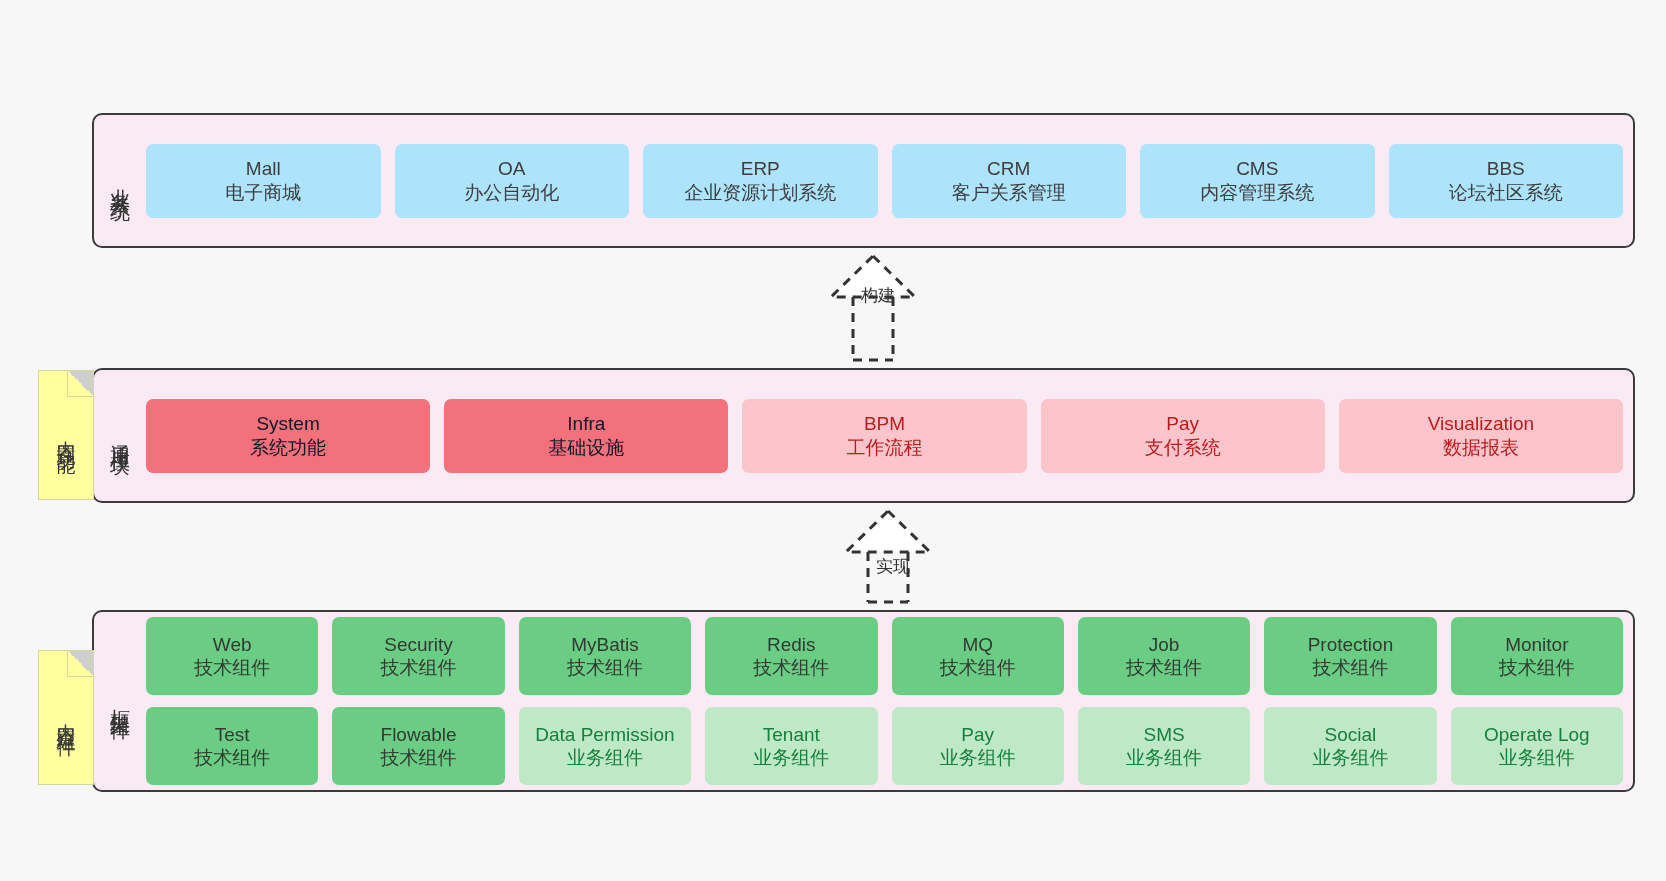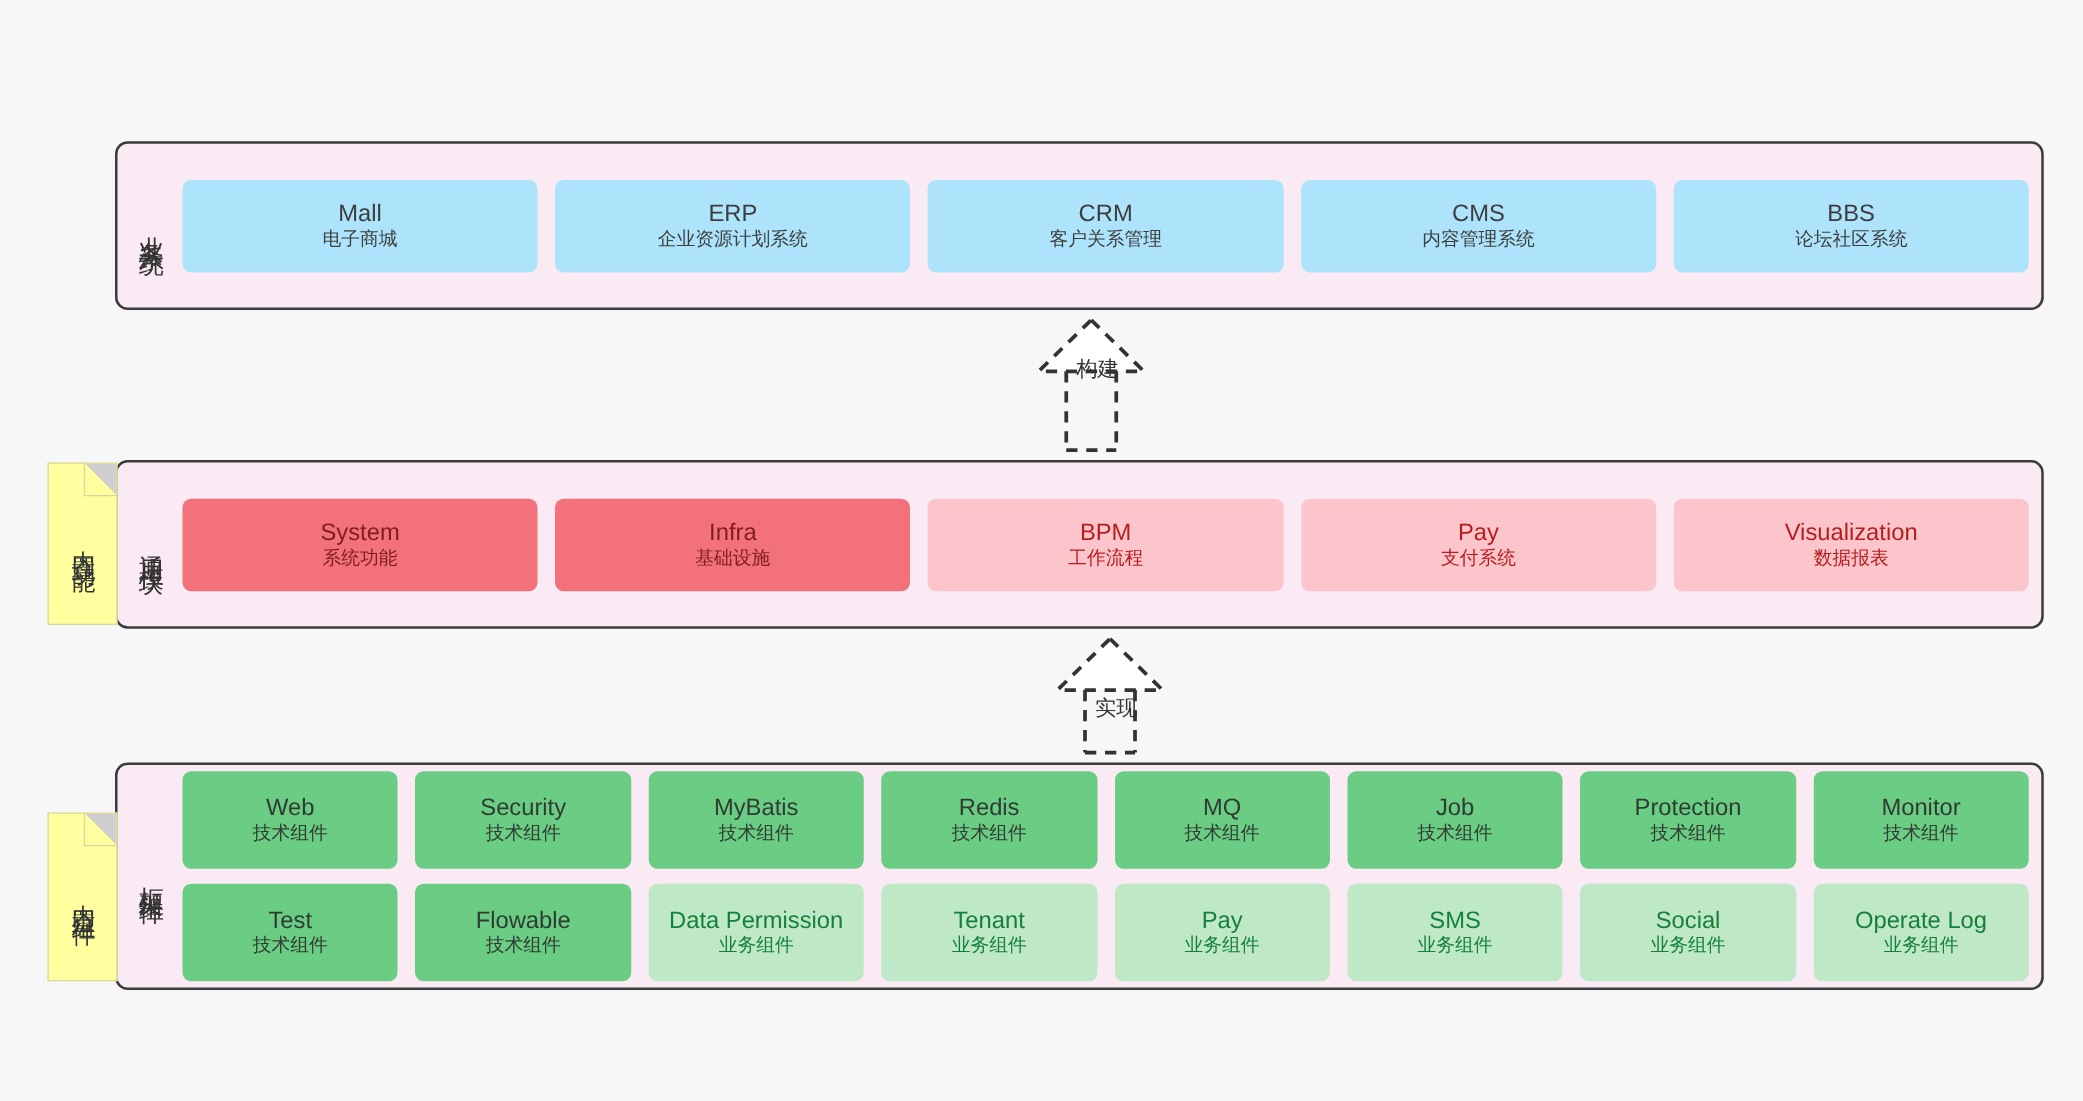--- a/index.html
+++ b/index.html
@@ -98,25 +98,25 @@
     display: flex;
     flex-direction: column;
     align-items: center;
     justify-content: center;
     box-sizing: border-box;
     text-align: center;
     line-height: 1.22;
     user-select: none;
   }
   .cell .t1 { font-size: 19px; }
-  .cell .t2 { font-size: 15px; }
+  .cell .t2 { font-size: 19px; }
 
   
   .c-blue        { background: #ade3fb; color: #3d3d3d; }
-  .c-red         { background: #f2717a; color: #7f1d1d; }
+  .c-red         { background: #f2717a; color: #0f172a; }
   .c-pink        { background: #fcc5cc; color: #b91c1c; }
   .c-green       { background: #6bcd84; color: #2f3b33; }
   .c-lightgreen  { background: #bfe8c6; color: #15803d; }
 
   
   .connector {
     position: absolute;
     z-index: 4;
     pointer-events: none;
   }
@@ -135,20 +135,24 @@
 <div id="canvas">
     <div class="section" style="left: 92px; top: 113px; width: 1543px; height: 135px;">
       <div class="section-label">
         <div class="vtext">业务系统</div>
       </div>
       <div class="section-body">
         <div class="row" style="height: 74px;">
           <div class="cell c-blue">
             <div class="t1">Mall</div>
             <div class="t2">电子商城</div>
+          </div>
+          <div class="cell c-blue">
+            <div class="t1">OA</div>
+            <div class="t2">办公自动化</div>
           </div>
           <div class="cell c-blue">
             <div class="t1">ERP</div>
             <div class="t2">企业资源计划系统</div>
           </div>
           <div class="cell c-blue">
             <div class="t1">CRM</div>
             <div class="t2">客户关系管理</div>
           </div>
           <div class="cell c-blue">

